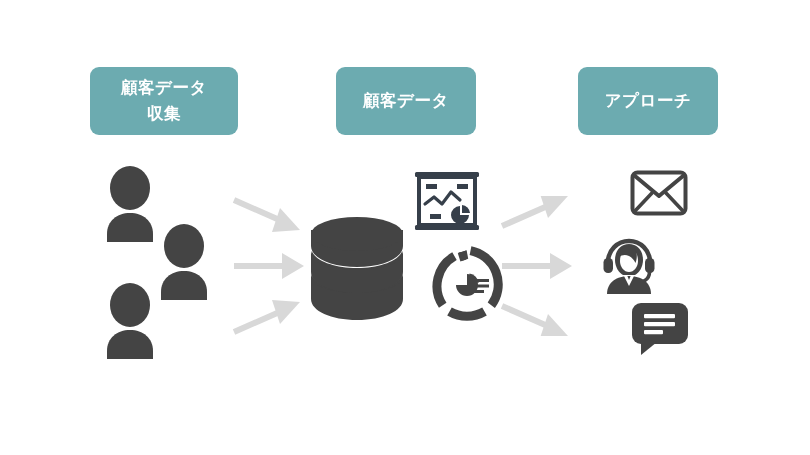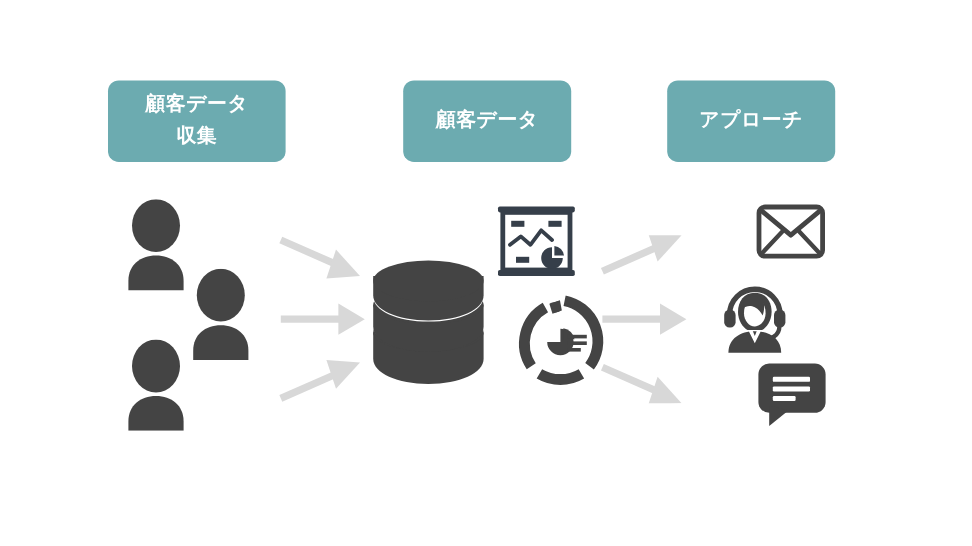--- a/index.html
+++ b/index.html
@@ -32,21 +32,21 @@
     font-weight: bold;
     line-height: 1.55;
     letter-spacing: 0.5px;
     text-align: center;
     box-sizing: border-box;
   }
   .stage-box .line { display: block; white-space: nowrap; }
 
   #stage-1 { left: 90px;  top: 67px; width: 148px; height: 68px; }
   #stage-2 { left: 336px; top: 67px; width: 140px; height: 68px; }
-  #stage-3 { left: 556px; top: 67px; width: 140px; height: 68px; }
+  #stage-3 { left: 578px; top: 67px; width: 140px; height: 68px; }
 
   
   .icon-wrap { position: absolute; }
 
   
   #person-1 { left: 104px; top: 166px; }
   #person-2 { left: 158px; top: 224px; }
   #person-3 { left: 104px; top: 283px; }
 
   

